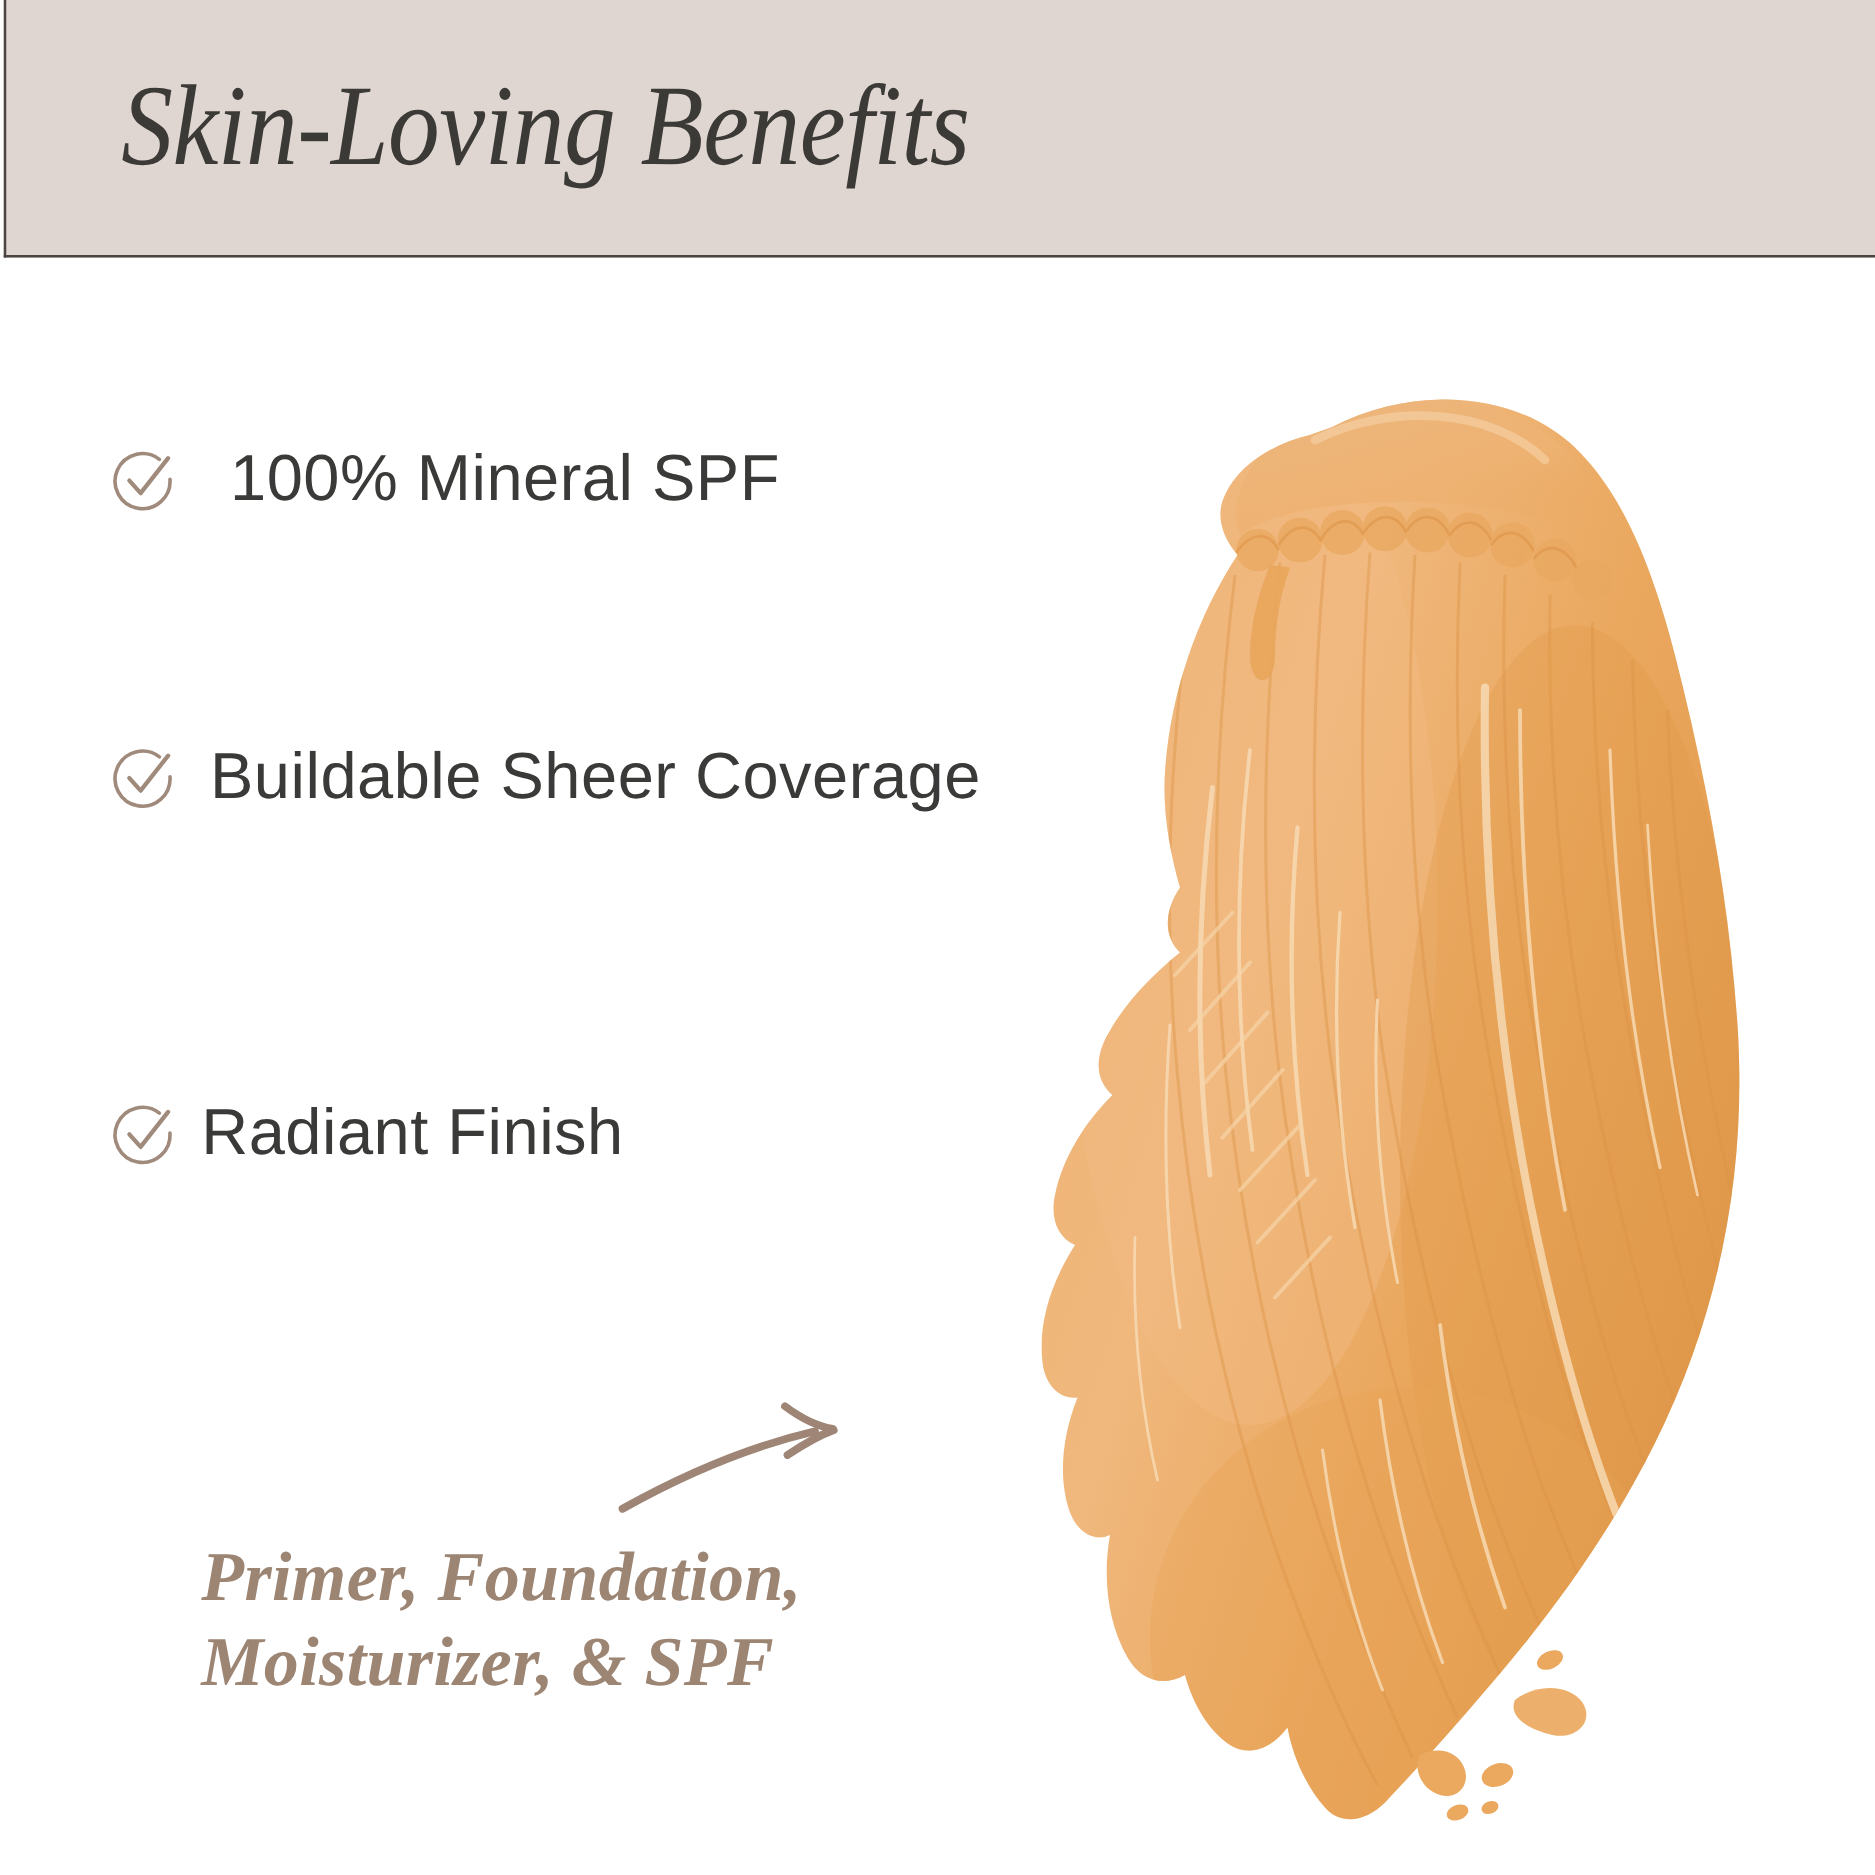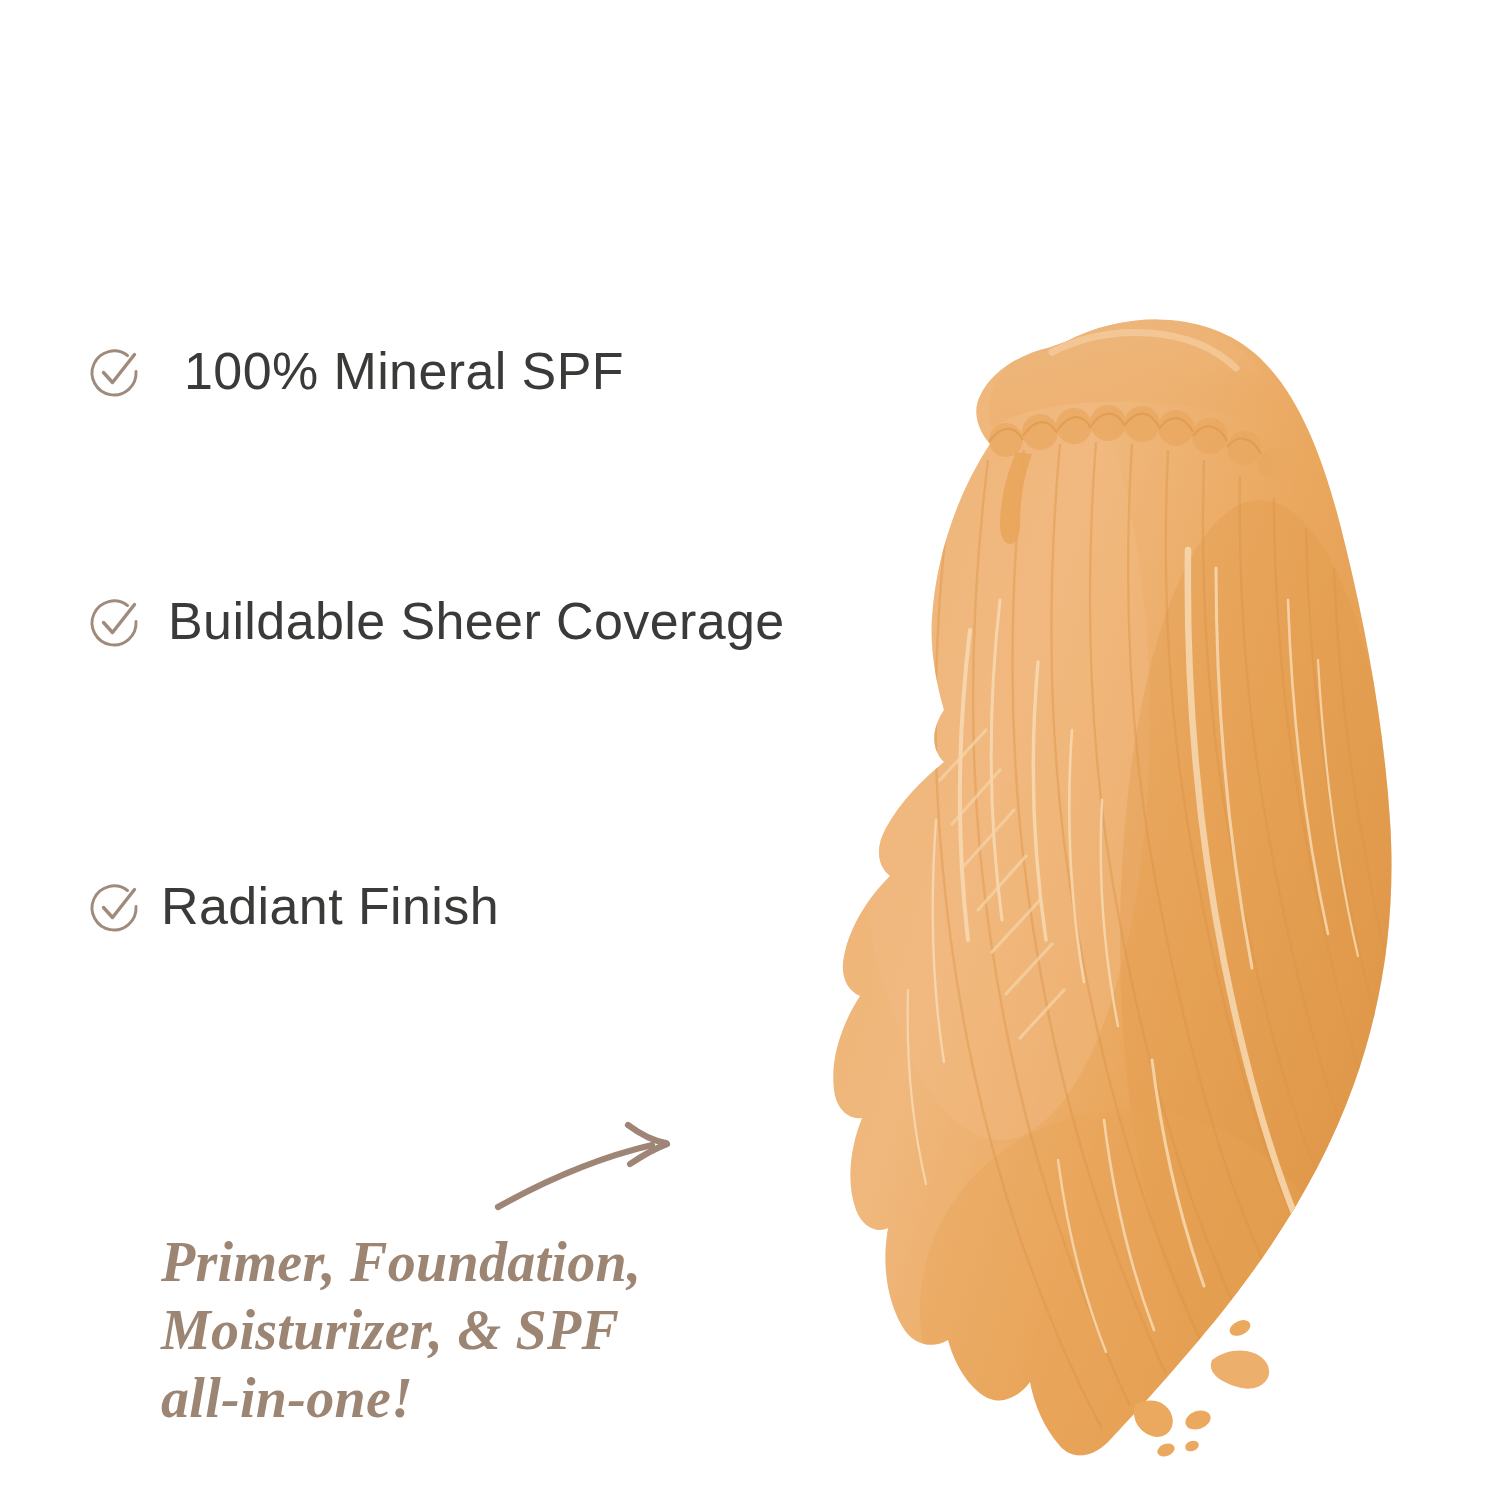--- a/index.html
+++ b/index.html
@@ -53,21 +53,21 @@
     width: 100%;
     height: 100%;
   }
   .benefit-row {
     position: absolute;
     left: 86px;
     display: flex;
     align-items: center;
     gap: 24px;
   }
-  .benefit-row[data-row="0"] { top: 342px; gap: 40px; }
+  .benefit-row[data-row="0"] { top: 354px; gap: 40px; }
   .benefit-row[data-row="1"] { top: 592px; }
   .benefit-row[data-row="2"] { top: 877px; gap: 17px; }
 
   .check-icon {
     width: 58px;
     height: 58px;
     flex: 0 0 58px;
     display: block;
   }
   .benefit-label {
@@ -114,20 +114,23 @@
     height: 1180px;
     pointer-events: none;
   }
   #swatch-svg { display: block; width: 100%; height: 100%; }
 </style>
 </head>
 <body>
 
 <div id="page">
 
+  <div id="header-band">
+    <div id="header-title">Skin-Loving Benefits</div>
+  </div>
 
   <div id="benefits-list">
 
     <div class="benefit-row" data-row="0">
       <svg class="check-icon" viewBox="0 0 58 58">
         <path d="M41.5 13.5 A22 22 0 1 0 50 29.5" fill="none" stroke="#a08a7b" stroke-width="2.9" stroke-linecap="round"></path>
         <path d="M17.5 30.5 L26.5 40.5 L48.5 12.5" fill="none" stroke="#a08a7b" stroke-width="3.4" stroke-linecap="round" stroke-linejoin="round"></path>
       </svg>
       <span class="benefit-label">100% Mineral SPF</span>
     </div>
@@ -151,21 +154,20 @@
 
   <svg id="callout-arrow" viewBox="0 0 260 130">
     <path d="M28 97 C 62 78, 118 50, 182 35" fill="none" stroke="#9e8576" stroke-width="6.2" stroke-linecap="round"></path>
     <path d="M158 15 C 170 24, 184 31, 196 33" fill="none" stroke="#9e8576" stroke-width="6.2" stroke-linecap="round"></path>
     <path d="M160 54 C 172 46, 186 38, 197 34" fill="none" stroke="#9e8576" stroke-width="6.2" stroke-linecap="round"></path>
   </svg>
 
   <div id="callout-caption">
     <span class="cap-line">Primer, Foundation,</span>
     <span class="cap-line">Moisturizer, &amp; SPF</span>
-    <span class="cap-line">all-in-one!</span>
   </div>
 
   <div id="swatch-wrap">
     <svg id="swatch-svg" viewBox="0 0 800 1180" preserveAspectRatio="none">
       <defs>
         <linearGradient id="gBody" x1="0" y1="0" x2="1" y2="0.45">
           <stop offset="0%" stop-color="#e7a25c"></stop>
           <stop offset="22%" stop-color="#eeb274"></stop>
           <stop offset="46%" stop-color="#f0b87d"></stop>
           <stop offset="68%" stop-color="#eaa85f"></stop>

